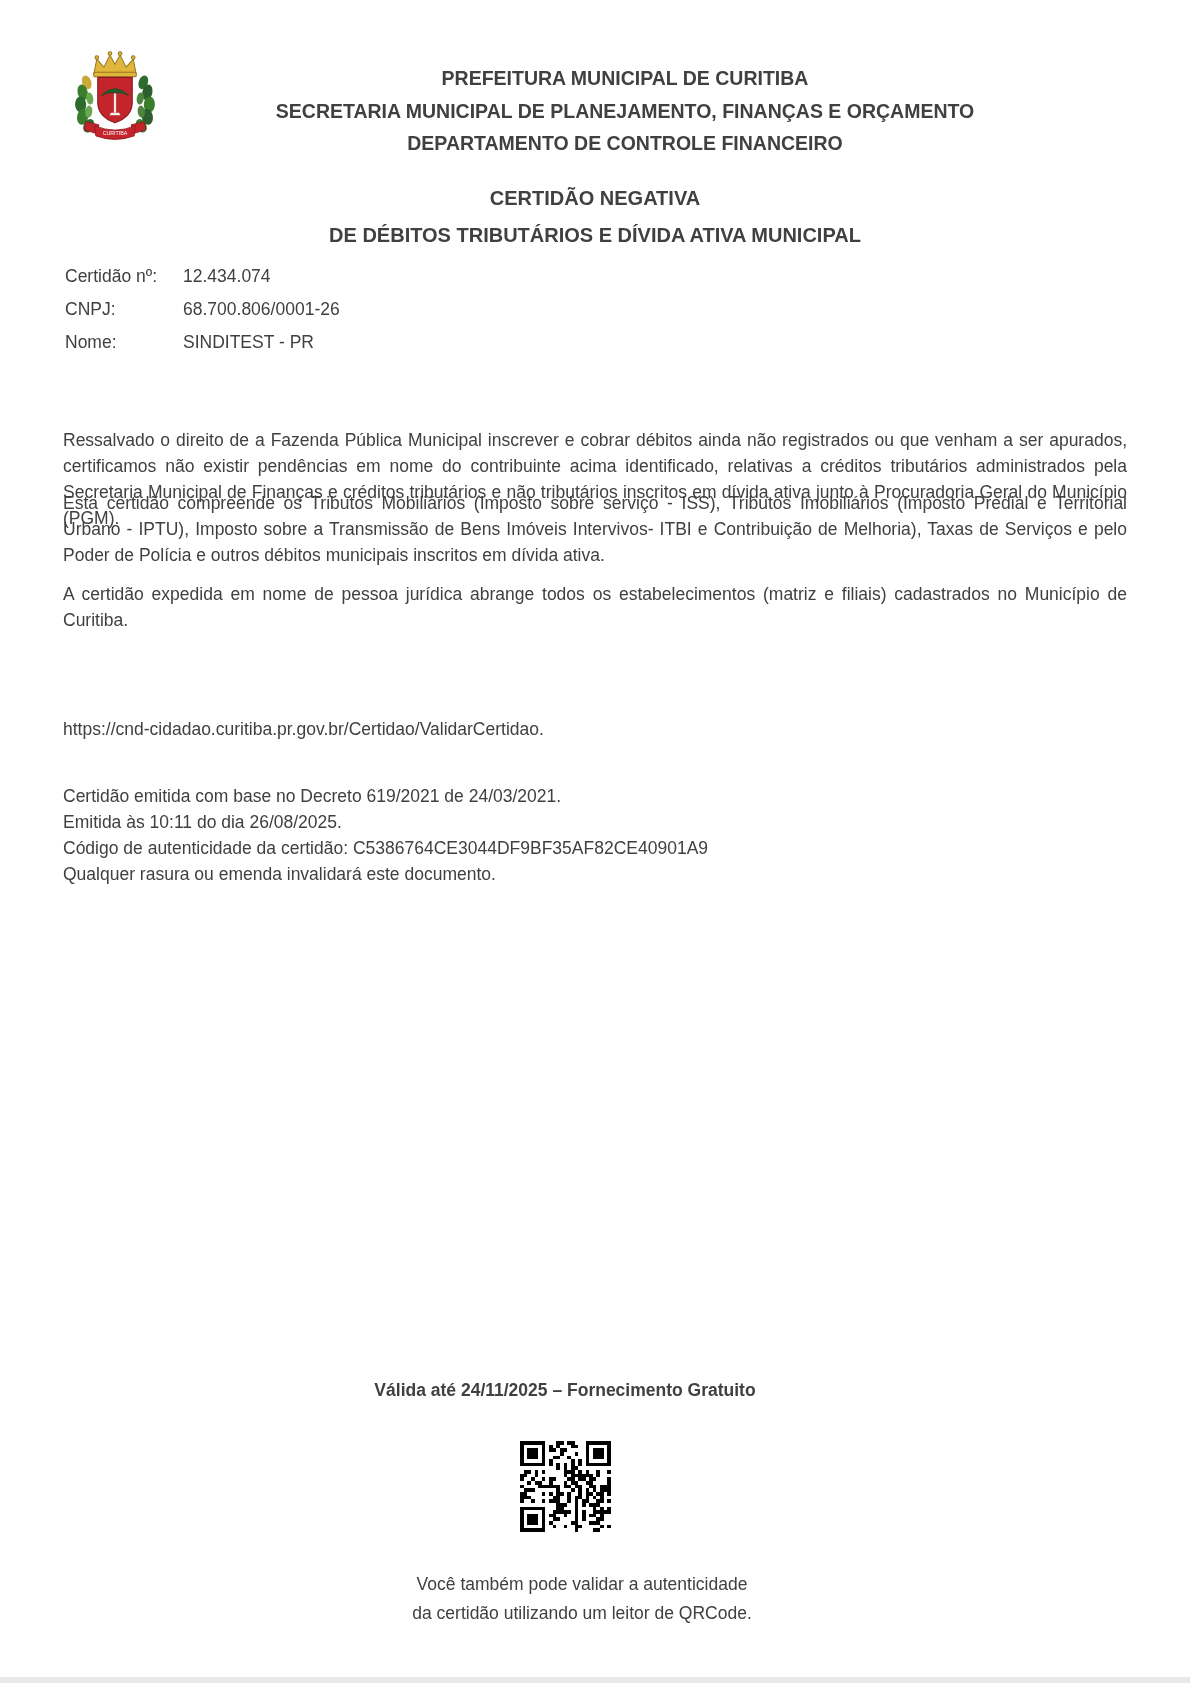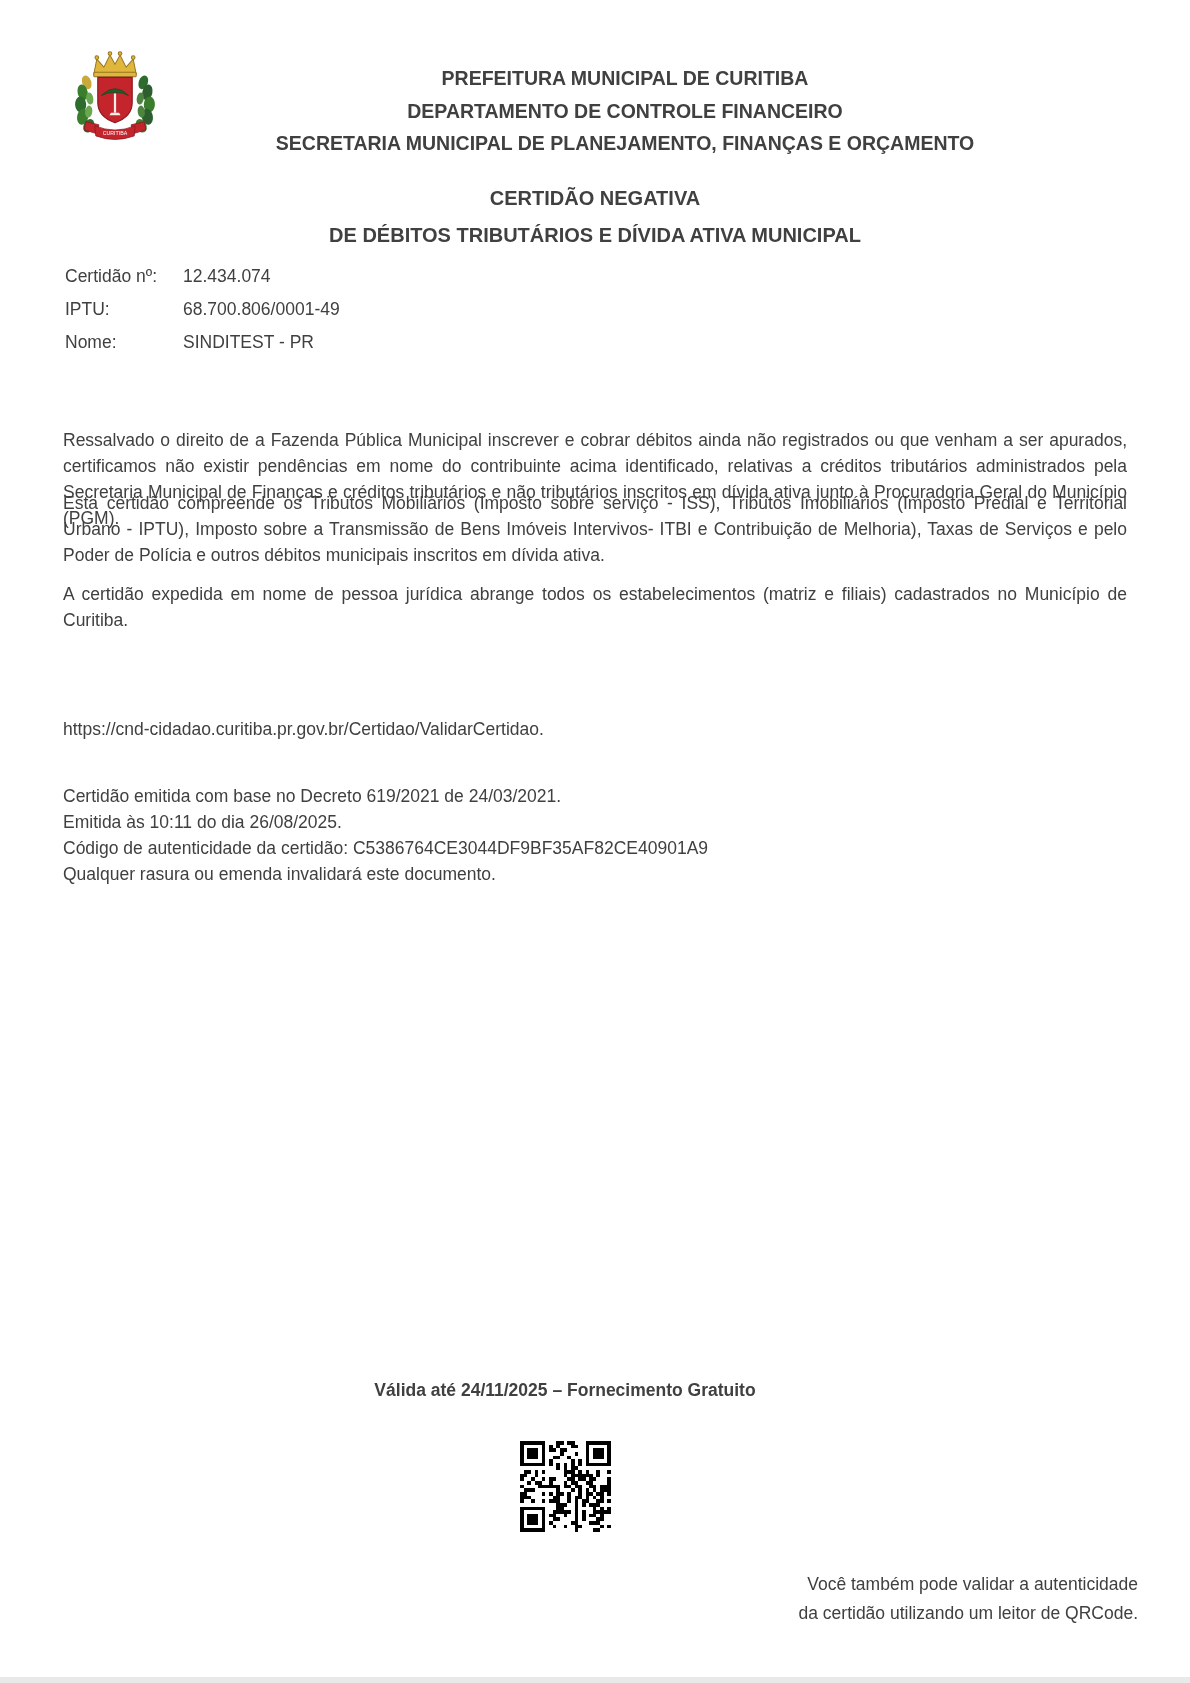--- a/index.html
+++ b/index.html
@@ -41,22 +41,22 @@
   .p4 .url-line{text-align:left;}
   .emission{position:absolute;left:63px;width:1064px;top:783px;font-size:17.5px;line-height:26px;text-align:left;}
   
   .validity{
     position:absolute;left:0;width:1130px;top:1380px;
     text-align:center;font-size:17.5px;font-weight:bold;
   }
   .qr-wrap{position:absolute;left:520px;top:1441px;width:91px;height:91px;background:#fff;}
   .qr-wrap svg{width:100%;height:100%;display:block;shape-rendering:crispEdges;}
   .qr-caption{
-    position:absolute;left:8px;width:1130px;top:1570px;
-    text-align:right;font-size:17.5px;line-height:28.5px;
+    position:absolute;left:17px;width:1130px;top:1570px;
+    text-align:center;font-size:17.5px;line-height:28.5px;
   }
   .bottom-strip{position:absolute;left:0;right:0;bottom:0;height:6px;background:#e9e9e9;}
 </style>
 </head>
 <body>
 
 <div class="page">
 
   <div class="crest">
     <svg viewBox="0 0 100 95">
@@ -101,37 +101,37 @@
         <path d="M21 71 L34 74 L32.5 83 L19.5 79 Z" fill="#c4252c" stroke="#8c1a1f" stroke-width="0.8"></path>
         <path d="M79 71 L66 74 L67.5 83 L80.5 79 Z" fill="#c4252c" stroke="#8c1a1f" stroke-width="0.8"></path>
         <path d="M30 75 Q50 83.5 70 75 L69 85 Q50 92 31 85 Z" fill="#c4252c" stroke="#8c1a1f" stroke-width="0.8"></path>
         <text x="50" y="84" text-anchor="middle" font-size="5.2" fill="#ffffff" font-family="Liberation Sans, sans-serif">CURITIBA</text>
       </g>
     </svg>
   </div>
 
   <div class="header-text">
     <div>PREFEITURA MUNICIPAL DE CURITIBA</div>
+    <div>SECRETARIA MUNICIPAL DE PLANEJAMENTO, FINANÇAS E ORÇAMENTO</div>
     <div>DEPARTAMENTO DE CONTROLE FINANCEIRO</div>
-    <div>SECRETARIA MUNICIPAL DE PLANEJAMENTO, FINANÇAS E ORÇAMENTO</div>
   </div>
 
   <div class="doc-title">
     <div>CERTIDÃO NEGATIVA</div>
     <div>DE DÉBITOS TRIBUTÁRIOS E DÍVIDA ATIVA MUNICIPAL</div>
   </div>
 
   <div class="fields">
     <div class="field-row">
       <span class="field-label">Certidão nº:</span>
       <span class="field-value">12.434.074</span>
     </div>
     <div class="field-row">
-      <span class="field-label">IPTU:</span>
-      <span class="field-value">68.700.806/0001-49</span>
+      <span class="field-label">CNPJ:</span>
+      <span class="field-value">68.700.806/0001-26</span>
     </div>
     <div class="field-row">
       <span class="field-label">Nome:</span>
       <span class="field-value">SINDITEST - PR</span>
     </div>
   </div>
 
   <div class="para p1">Ressalvado o direito de a Fazenda Pública Municipal inscrever e cobrar débitos ainda não registrados ou que venham a ser apurados, certificamos não existir pendências em nome do contribuinte acima identificado, relativas a créditos tributários administrados pela Secretaria Municipal de Finanças e créditos tributários e não tributários inscritos em dívida ativa junto à Procuradoria Geral do Município (PGM).</div>
   <div class="para p2">Esta certidão compreende os Tributos Mobiliários (Imposto sobre serviço - ISS), Tributos Imobiliários (Imposto Predial e Territorial Urbano - IPTU), Imposto sobre a Transmissão de Bens Imóveis Intervivos- ITBI e Contribuição de Melhoria), Taxas de Serviços e pelo Poder de Polícia e outros débitos municipais inscritos em dívida ativa.</div>
   <div class="para p3">A certidão expedida em nome de pessoa jurídica abrange todos os estabelecimentos (matriz e filiais) cadastrados no Município de Curitiba.</div>

